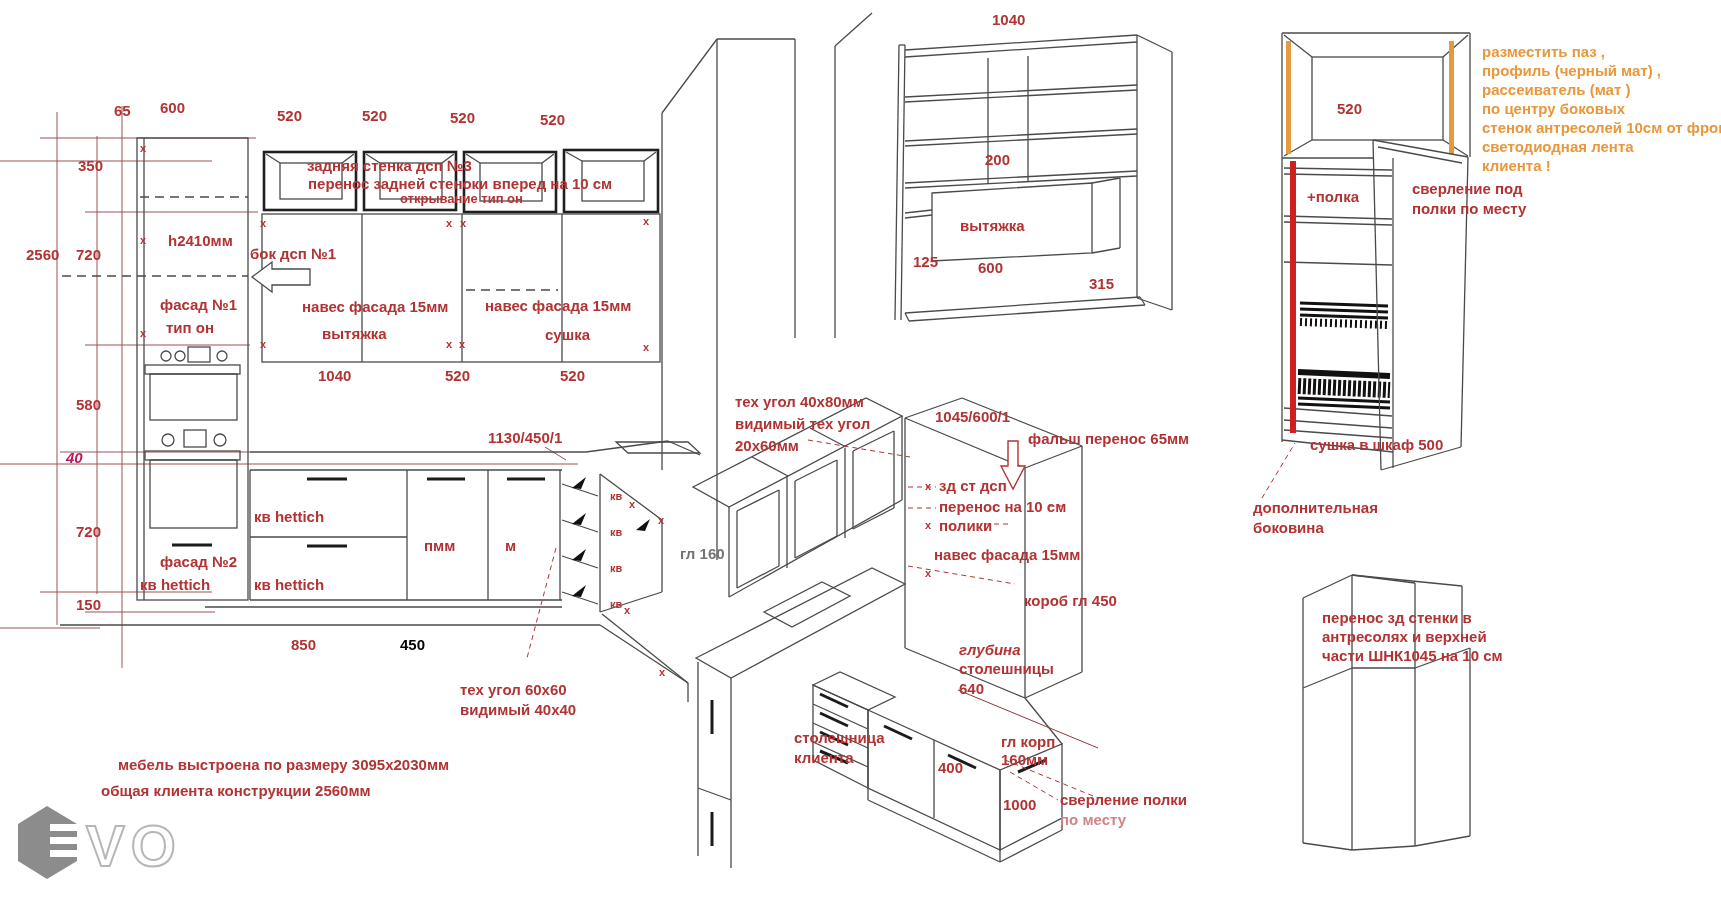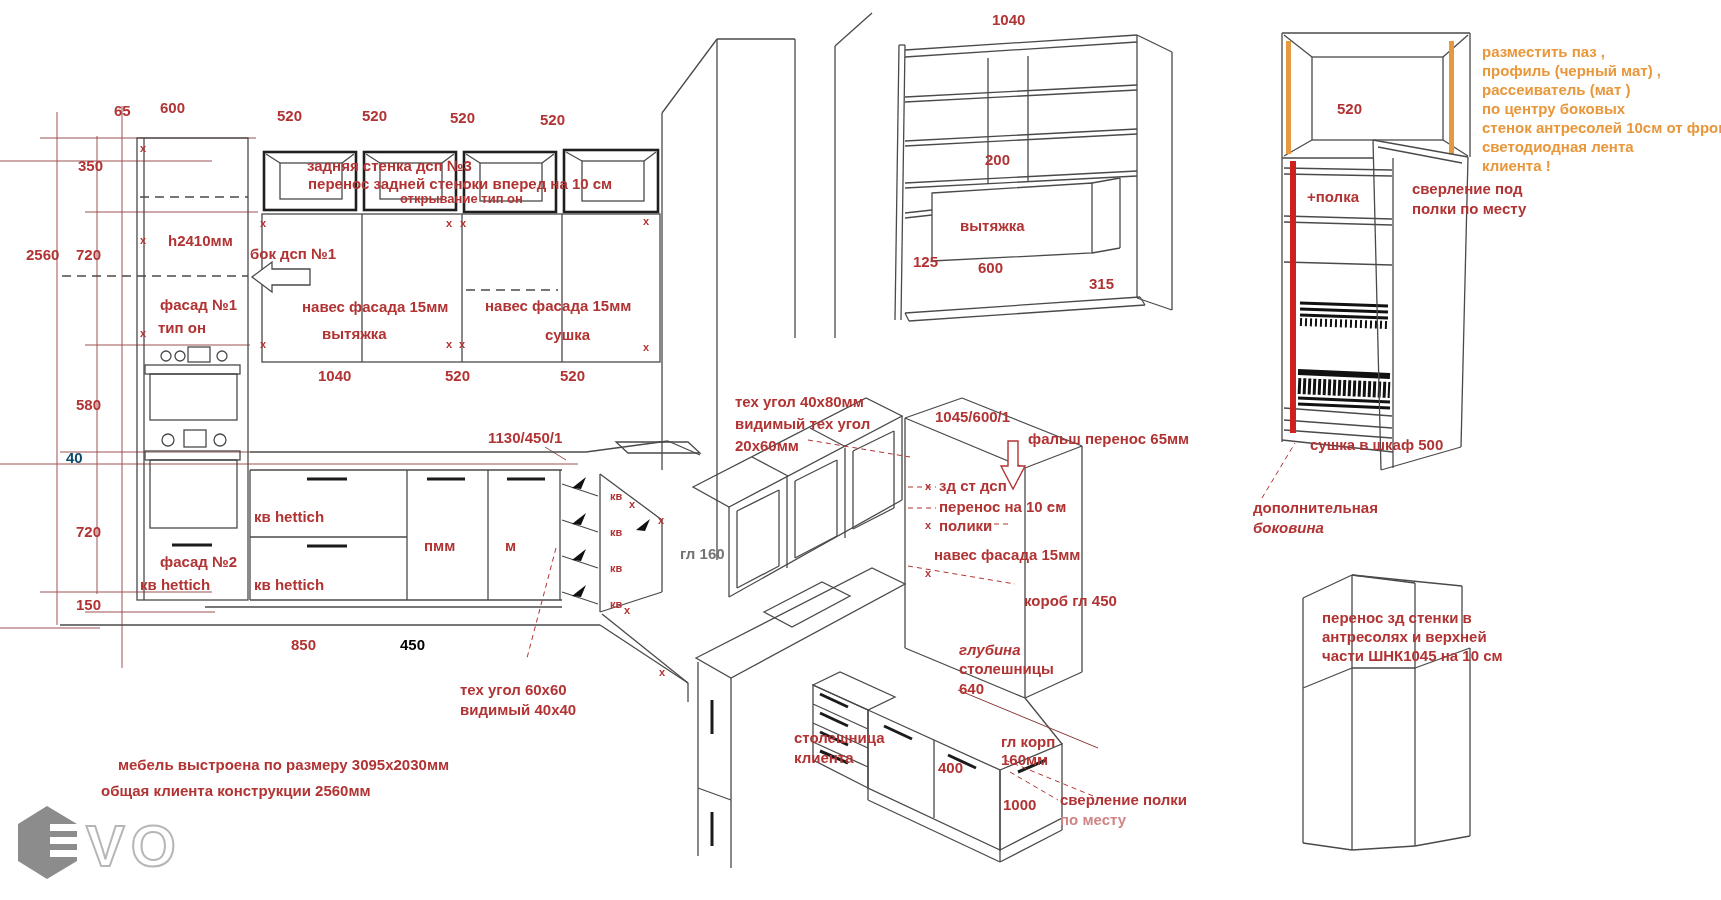--- a/index.html
+++ b/index.html
@@ -344,30 +344,30 @@
       <div class="lb" style="left: 114px; top: 103px; color: rgb(178, 51, 51);">65</div>
       <div class="lb" style="left: 160px; top: 100px; color: rgb(178, 51, 51);">600</div>
       <div class="lb" style="left: 277px; top: 108px; color: rgb(178, 51, 51);">520</div>
       <div class="lb" style="left: 362px; top: 108px; color: rgb(178, 51, 51);">520</div>
       <div class="lb" style="left: 450px; top: 110px; color: rgb(178, 51, 51);">520</div>
       <div class="lb" style="left: 540px; top: 112px; color: rgb(178, 51, 51);">520</div>
       <div class="lb" style="left: 78px; top: 158px; color: rgb(178, 51, 51);">350</div>
       <div class="lb" style="left: 26px; top: 247px; color: rgb(178, 51, 51);">2560</div>
       <div class="lb" style="left: 76px; top: 247px; color: rgb(178, 51, 51);">720</div>
       <div class="lb" style="left: 76px; top: 397px; color: rgb(178, 51, 51);">580</div>
-      <div class="lb" style="left: 66px; top: 450px; color: #0c4a6e;">40</div>
+      <div class="lb" style="left: 66px; top: 450px; color: #be185d; font-style: italic;">40</div>
       <div class="lb" style="left: 76px; top: 524px; color: rgb(178, 51, 51);">720</div>
       <div class="lb" style="left: 76px; top: 597px; color: rgb(178, 51, 51);">150</div>
       <div class="lb" style="left: 307px; top: 158px; color: rgb(178, 51, 51);">задняя стенка дсп №3</div>
       <div class="lb" style="left: 308px; top: 176px; color: rgb(178, 51, 51);">перенос задней стеноки вперед  на 10 см</div>
       <div class="lb" style="left: 400px; top: 192px; color: rgb(178, 51, 51); font-size: 13px;">открывание тип он</div>
       <div class="lb" style="left: 168px; top: 233px; color: rgb(178, 51, 51);">h2410мм</div>
       <div class="lb" style="left: 250px; top: 246px; color: rgb(178, 51, 51);">бок дсп №1</div>
       <div class="lb" style="left: 160px; top: 297px; color: rgb(178, 51, 51);">фасад №1</div>
-      <div class="lb" style="left: 158px; top: 320px; color: rgb(178, 51, 51); text-align: right;">тип он</div>
+      <div class="lb" style="left: 166px; top: 320px; color: rgb(178, 51, 51); text-align: right;">тип он</div>
       <div class="lb" style="left: 302px; top: 299px; color: rgb(178, 51, 51);">навес фасада 15мм</div>
       <div class="lb" style="left: 485px; top: 298px; color: rgb(178, 51, 51);">навес фасада 15мм</div>
       <div class="lb" style="left: 322px; top: 326px; color: rgb(178, 51, 51);">вытяжка</div>
       <div class="lb" style="left: 545px; top: 327px; color: rgb(178, 51, 51); text-align: center;">сушка</div>
       <div class="lb" style="left: 318px; top: 368px; color: rgb(178, 51, 51);">1040</div>
       <div class="lb" style="left: 445px; top: 368px; color: rgb(178, 51, 51);">520</div>
       <div class="lb" style="left: 560px; top: 368px; color: rgb(178, 51, 51);">520</div>
       <div class="lb" style="left: 488px; top: 430px; color: rgb(178, 51, 51);">1130/450/1</div>
       <div class="lb" style="left: 254px; top: 509px; color: rgb(178, 51, 51);">кв hettich</div>
       <div class="lb" style="left: 424px; top: 538px; color: rgb(178, 51, 51);">пмм</div>
@@ -435,20 +435,20 @@
       <div class="lb" style="left: 1412px; top: 201px; color: rgb(178, 51, 51);">полки по месту</div>
       <div class="lb" style="left: 1482px; top: 44px; color: rgb(232, 151, 59);">разместить паз ,</div>
       <div class="lb" style="left: 1482px; top: 63px; color: rgb(232, 151, 59);">профиль (черный мат)  ,</div>
       <div class="lb" style="left: 1482px; top: 82px; color: rgb(232, 151, 59);">рассеиватель (мат )</div>
       <div class="lb" style="left: 1482px; top: 101px; color: rgb(232, 151, 59);">по центру боковых</div>
       <div class="lb" style="left: 1482px; top: 120px; color: rgb(232, 151, 59);">стенок антресолей  10см от фрона</div>
       <div class="lb" style="left: 1482px; top: 139px; color: rgb(232, 151, 59);">светодиодная лента</div>
       <div class="lb" style="left: 1482px; top: 158px; color: rgb(232, 151, 59);">клиента !</div>
       <div class="lb" style="left: 1310px; top: 437px; color: rgb(178, 51, 51);">сушка в шкаф 500</div>
       <div class="lb" style="left: 1253px; top: 500px; color: rgb(178, 51, 51);">дополнительная</div>
-      <div class="lb" style="left: 1253px; top: 520px; color: rgb(178, 51, 51); font-style: italic;">боковина</div>
+      <div class="lb" style="left: 1253px; top: 520px; color: rgb(178, 51, 51);">боковина</div>
       <div class="lb" style="left: 1322px; top: 610px; color: rgb(178, 51, 51);">перенос зд стенки в</div>
       <div class="lb" style="left: 1322px; top: 629px; color: rgb(178, 51, 51);">антресолях и верхней</div>
       <div class="lb" style="left: 1322px; top: 648px; color: rgb(178, 51, 51);">части ШНК1045 на 10 см</div>
       <div class="lb" style="left: 118px; top: 757px; color: rgb(178, 51, 51);">мебель выстроена по размеру 3095х2030мм</div>
       <div class="lb" style="left: 101px; top: 783px; color: rgb(178, 51, 51);">общая клиента конструкции 2560мм</div>
     </div>
 </div>
 
 </body></html>

